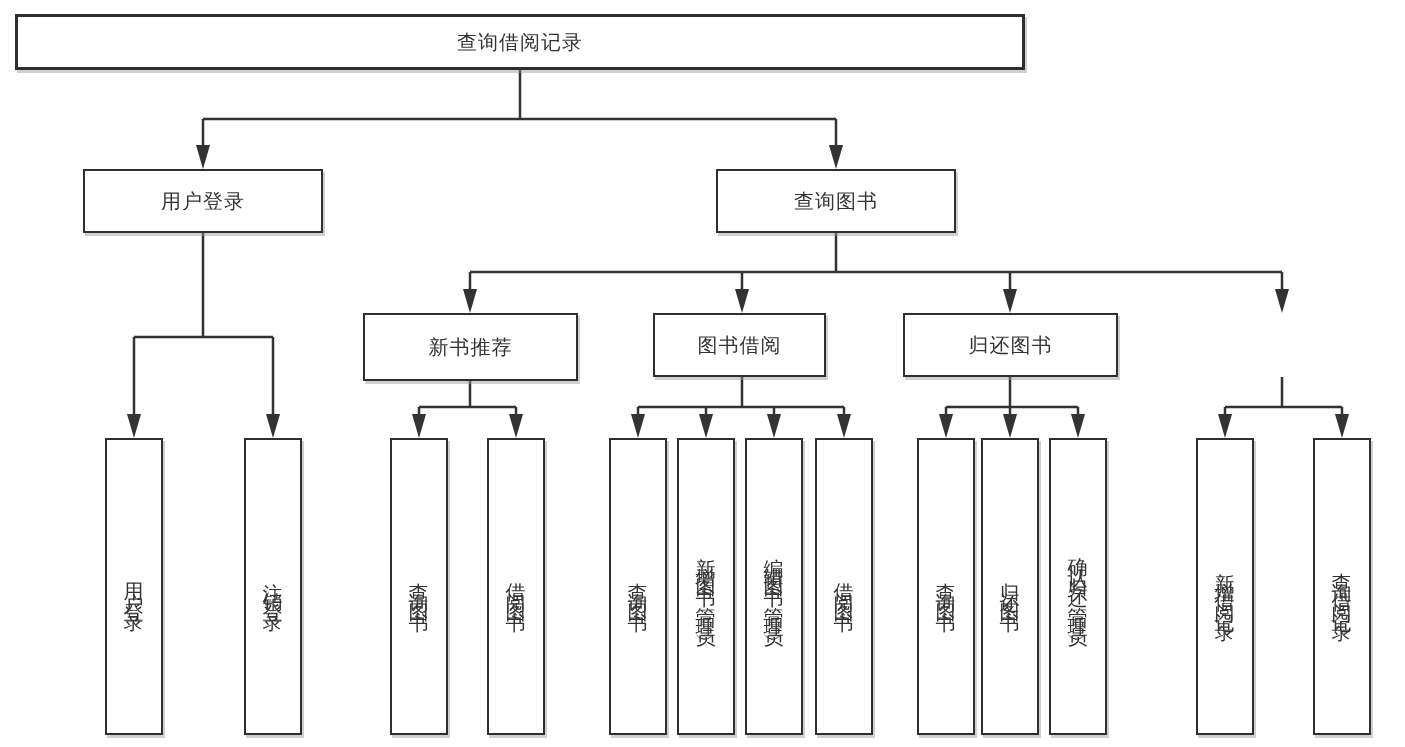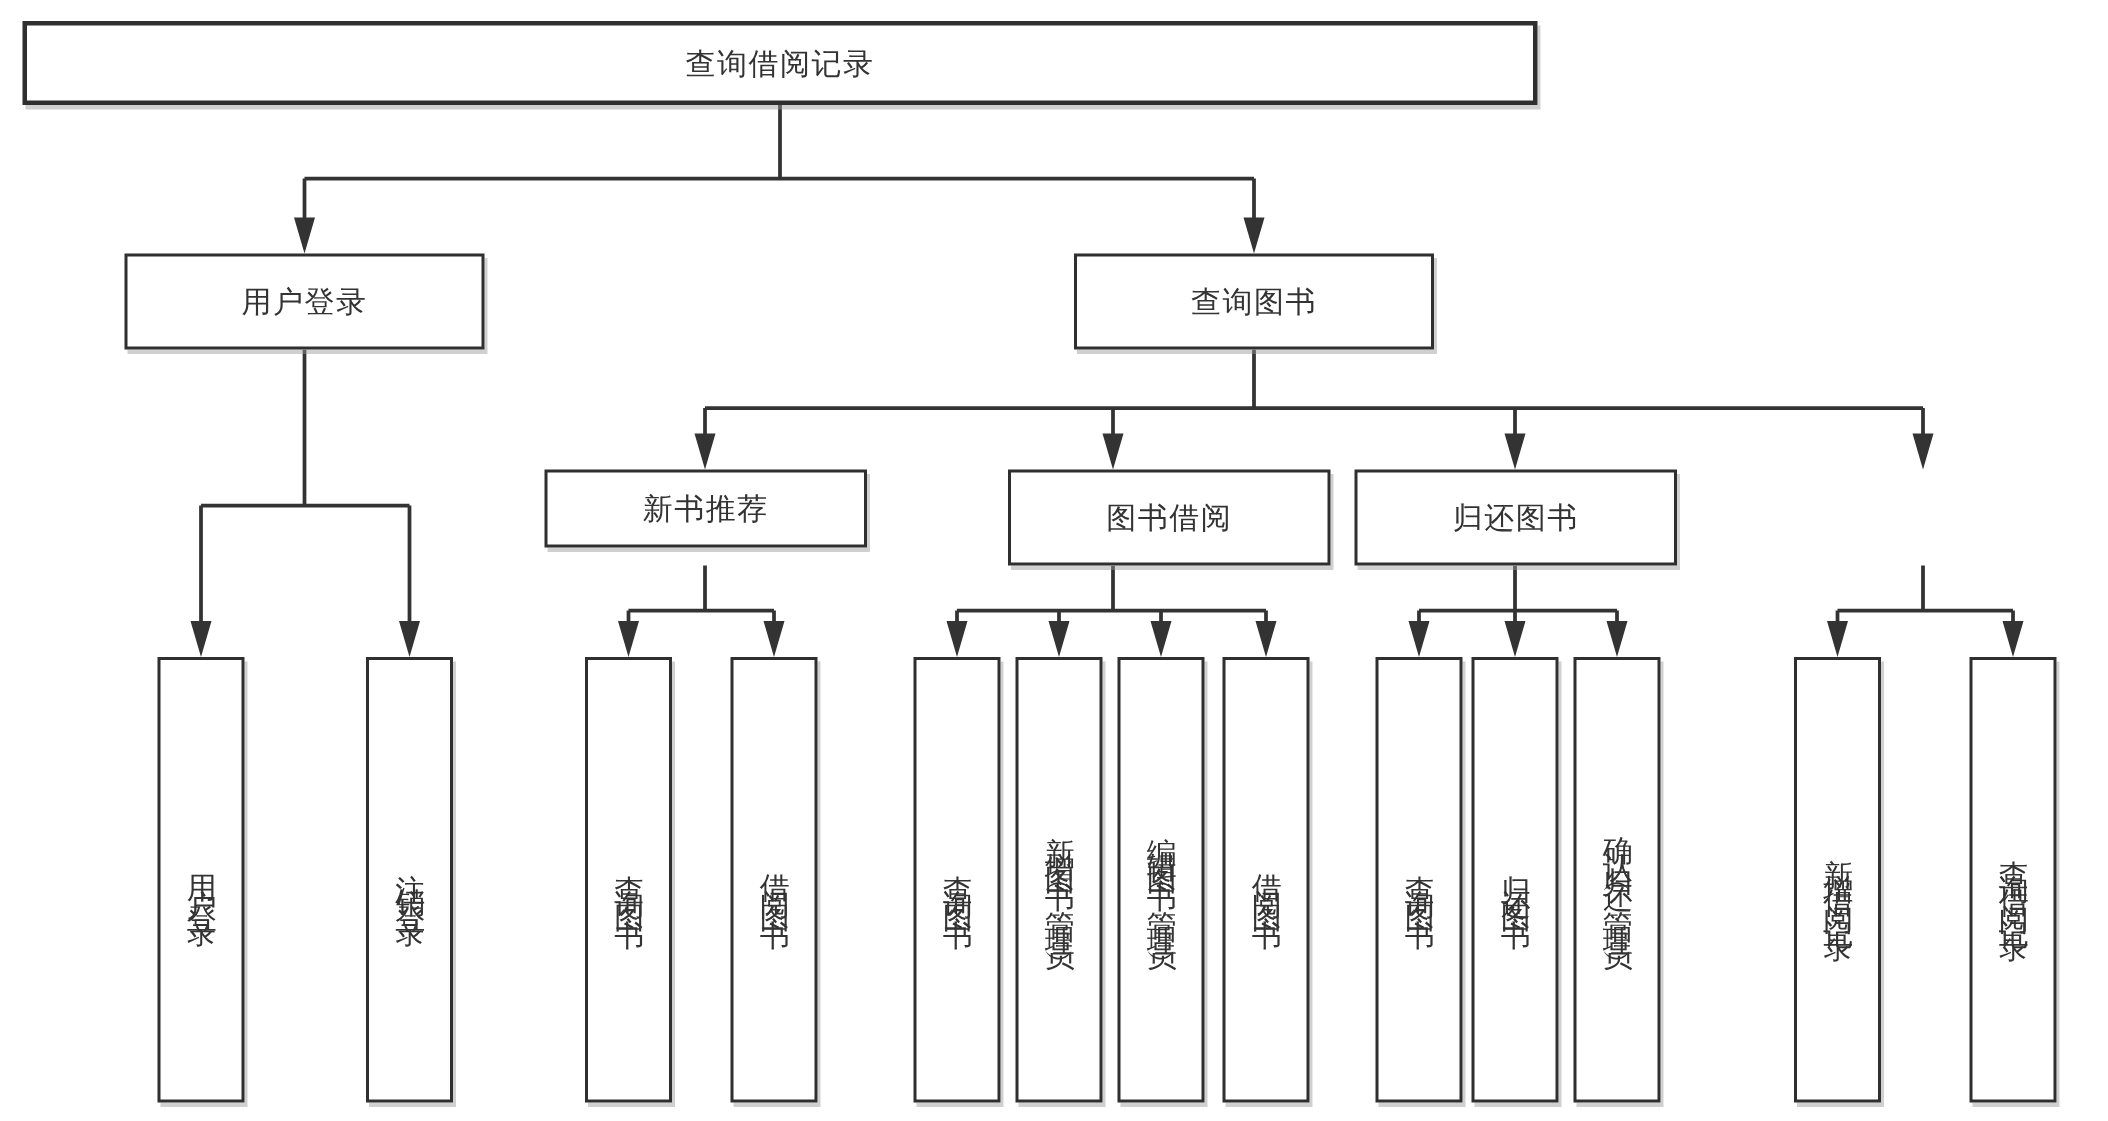--- a/index.html
+++ b/index.html
@@ -75,24 +75,24 @@
     <span class="h-label">查询借阅记录</span>
   </div>
 
   <div class="box" style="left:83px; top:169px; width:240px; height:64px;">
     <span class="h-label">用户登录</span>
   </div>
   <div class="box" style="left:716px; top:169px; width:240px; height:64px;">
     <span class="h-label">查询图书</span>
   </div>
 
-  <div class="box" style="left:363px; top:313px; width:215px; height:52px;">
+  <div class="box" style="left:363px; top:313px; width:215px; height:68px;">
     <span class="h-label">新书推荐</span>
   </div>
-  <div class="box" style="left:672px; top:313px; width:215px; height:64px;">
+  <div class="box" style="left:653px; top:313px; width:173px; height:64px;">
     <span class="h-label">图书借阅</span>
   </div>
   <div class="box" style="left:903px; top:313px; width:215px; height:64px;">
     <span class="h-label">归还图书</span>
   </div>
 
   <div class="box" style="left:105px; top:438px; width:58px; height:297px;">
     <span class="v-label">用户登录</span>
   </div>
   <div class="box" style="left:244px; top:438px; width:58px; height:297px;">

